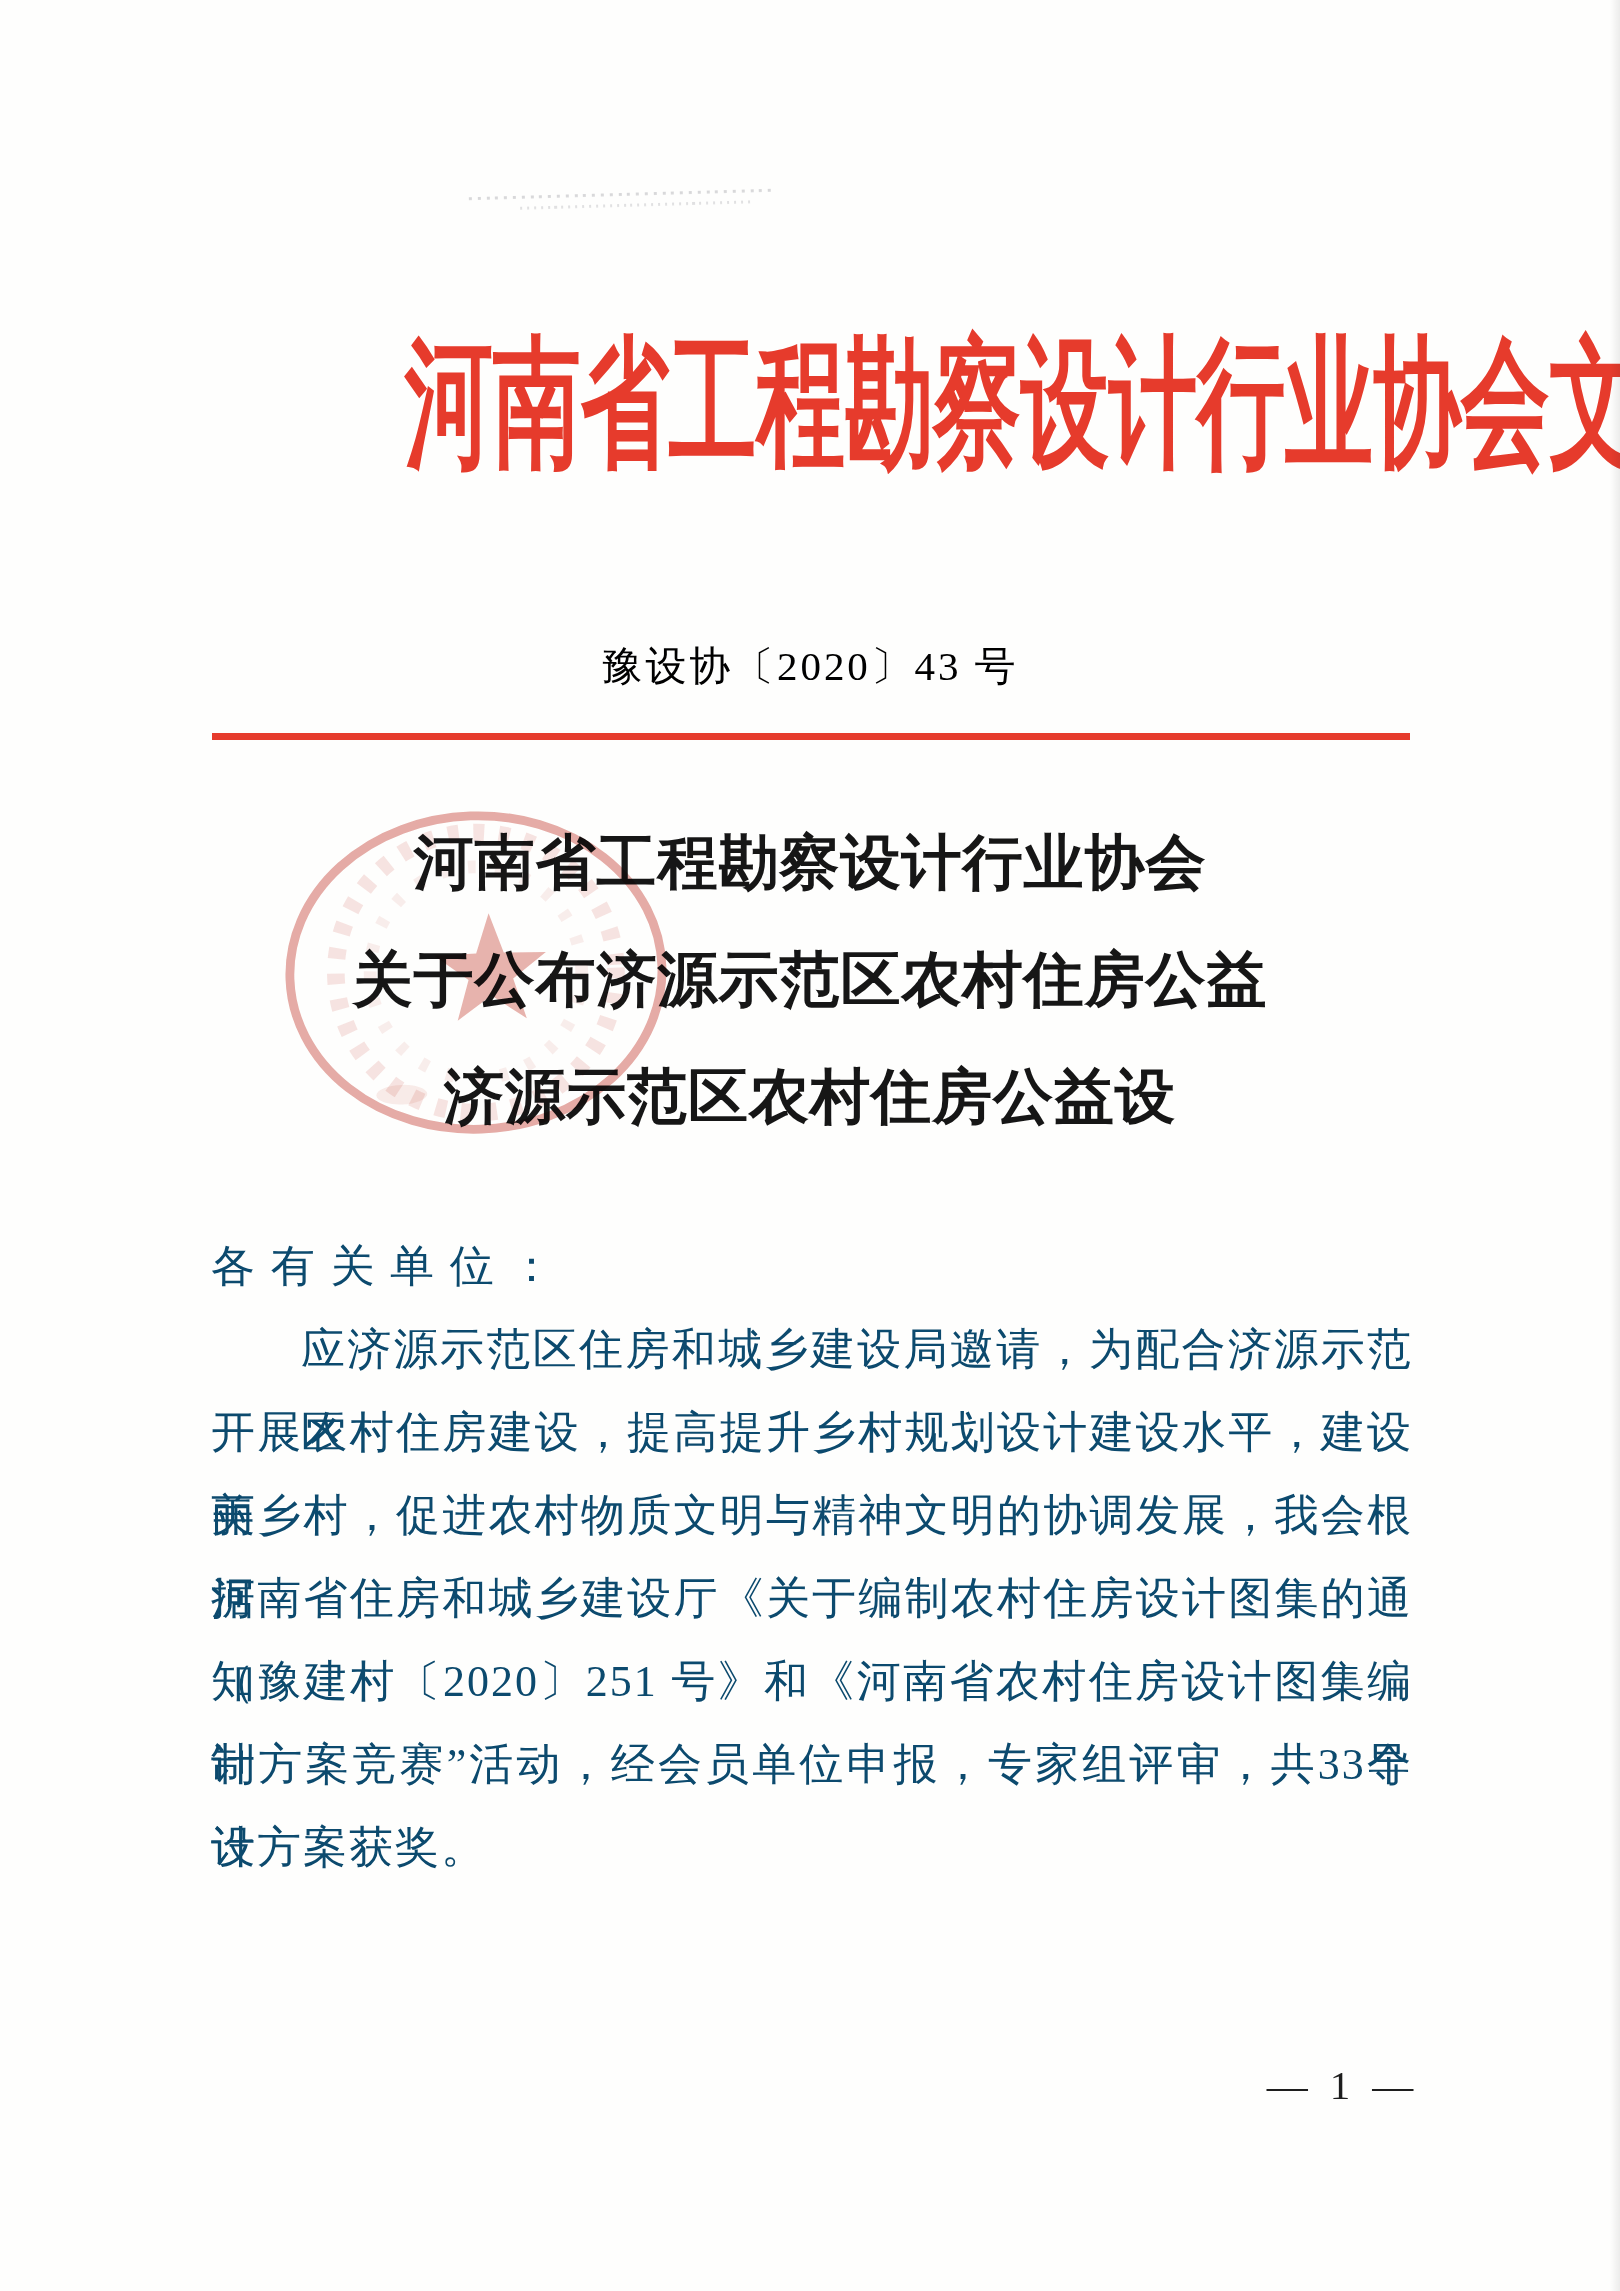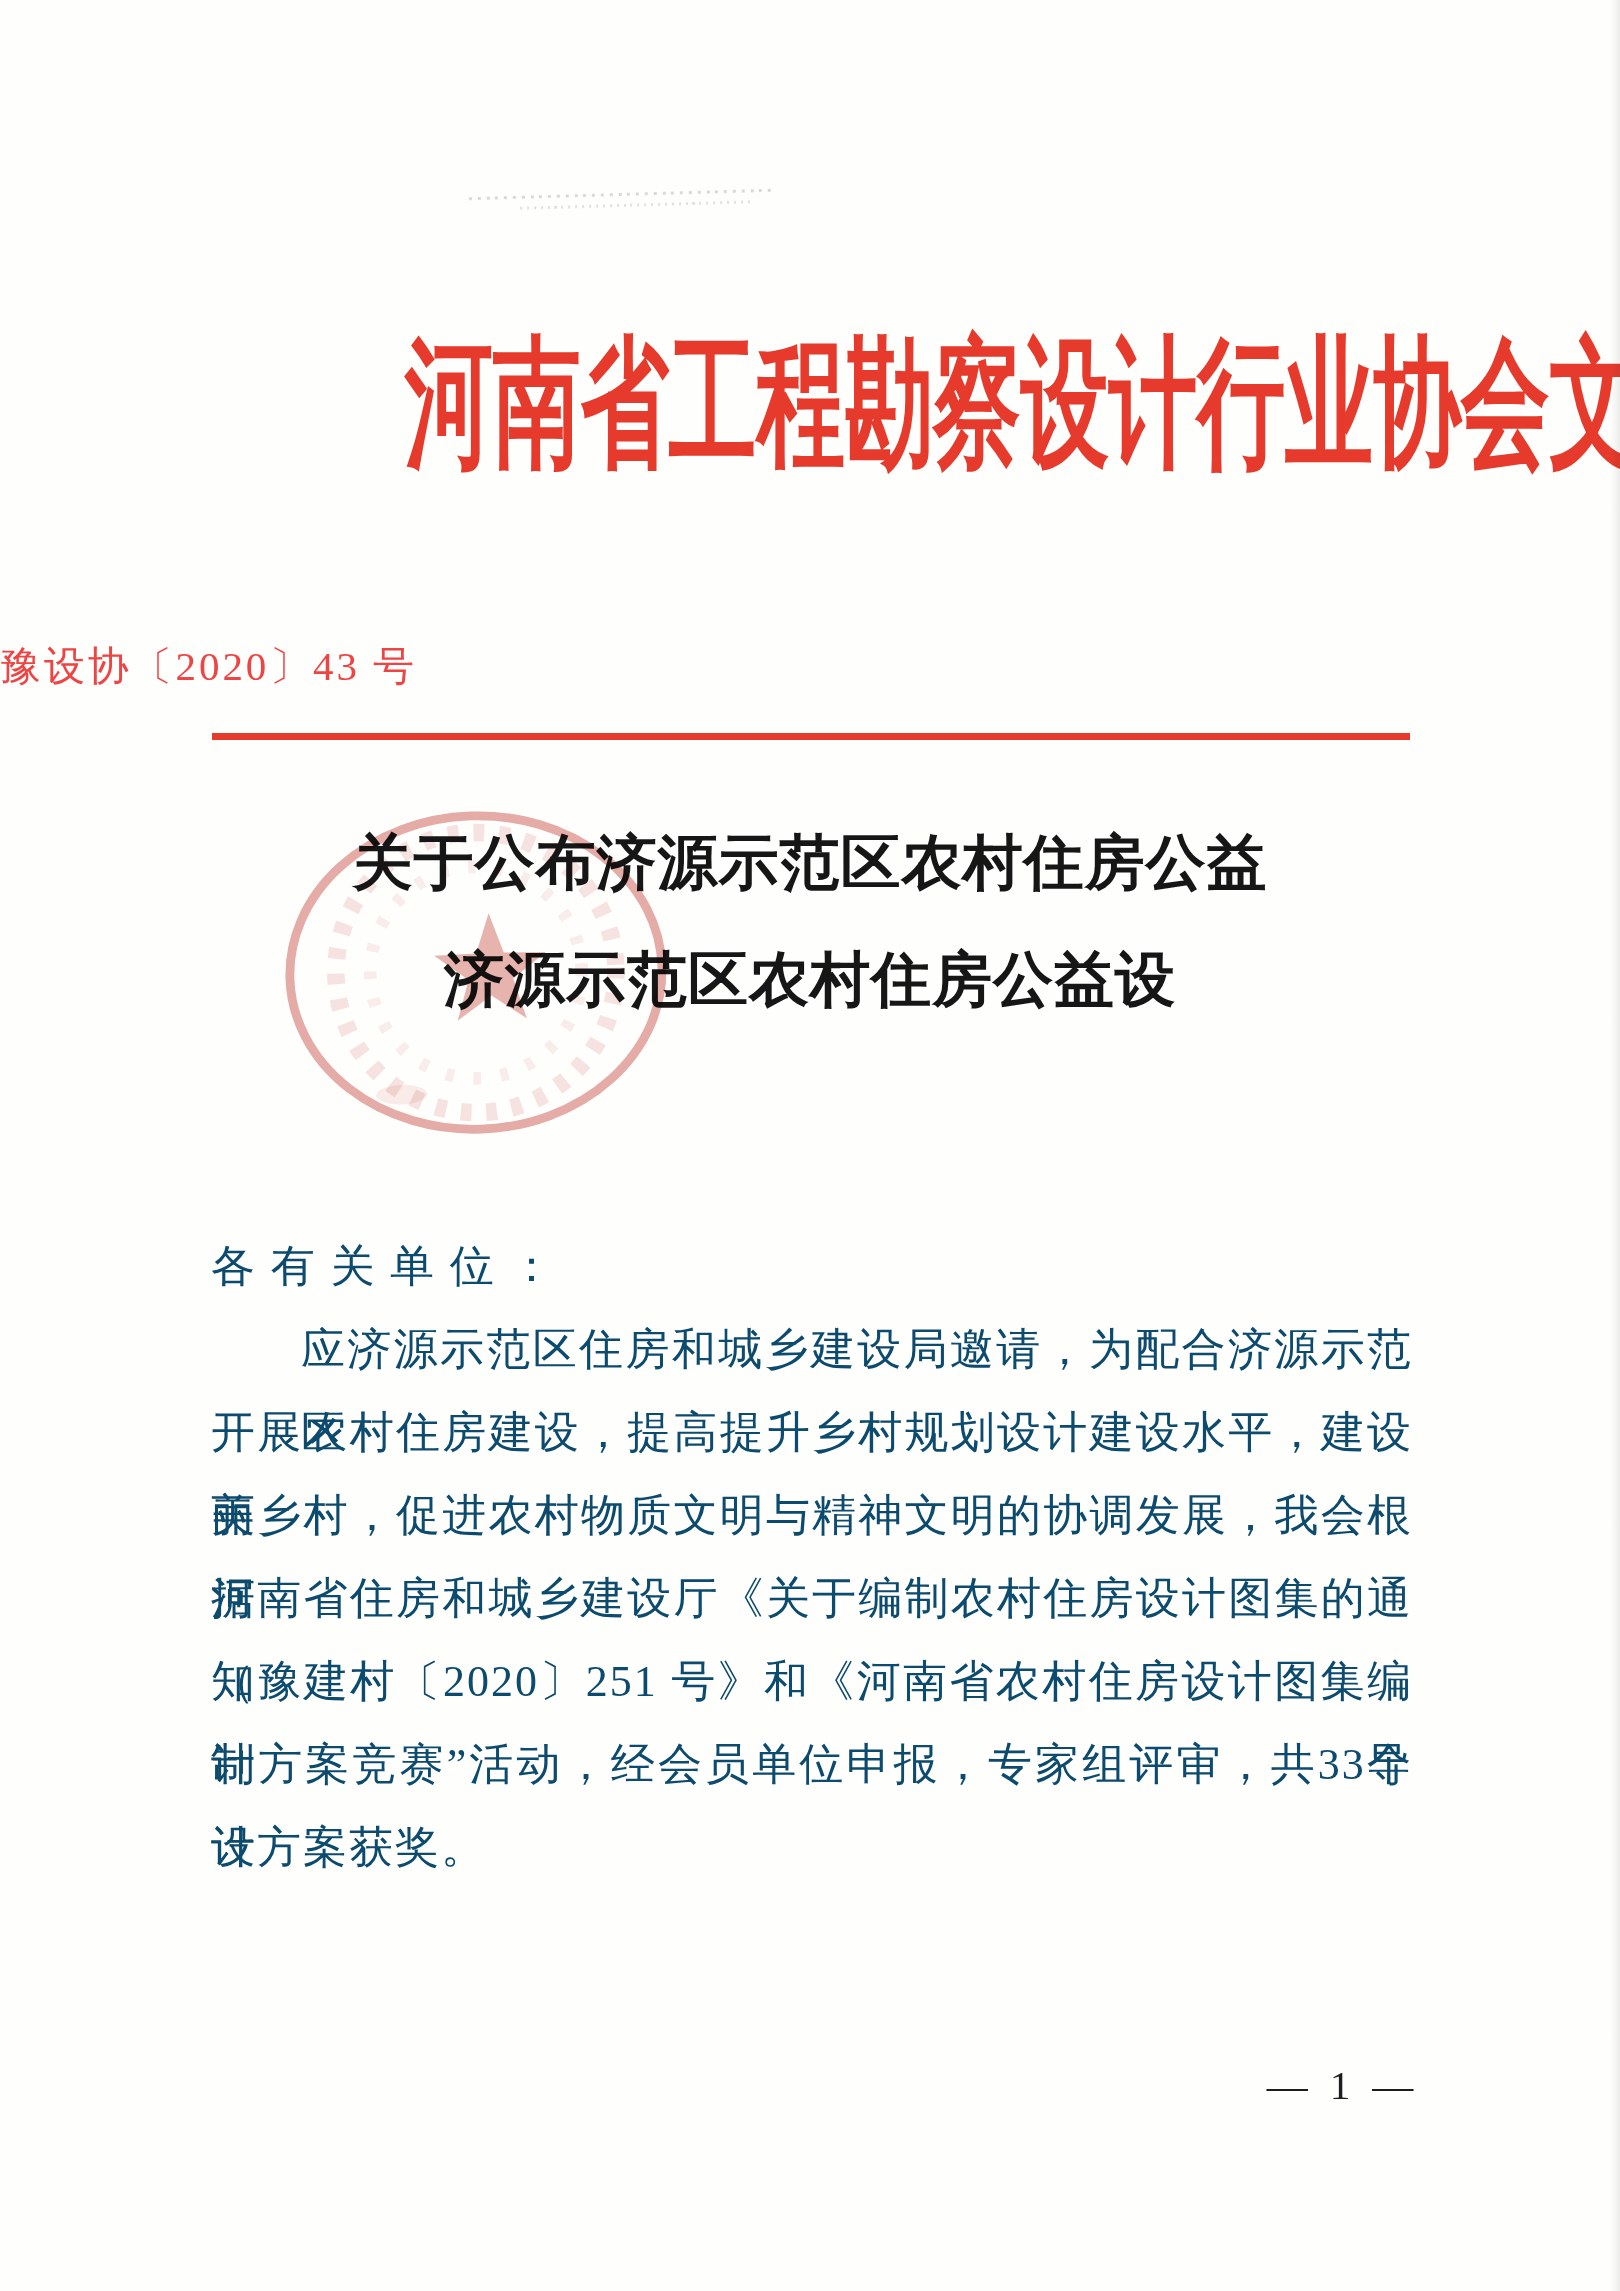--- a/index.html
+++ b/index.html
@@ -31,22 +31,23 @@
   }
   .masthead .stretch{
     display:inline-block;
     font-size:142px;line-height:147px;font-weight:bold;
     letter-spacing:0;
     transform:scaleX(0.62);
     transform-origin:50% 50%;
   }
   .doc-number{
     position:absolute;top:639px;left:0;width:100%;
+    text-align:center;
     font-size:41px;line-height:55px;
-    letter-spacing:2.9px;color:#ef4444;
+    letter-spacing:2.9px;color:#000000;
   }
   .red-rule{
     position:absolute;top:733px;left:212px;width:1198px;height:6.9px;
   }
   .notice-title{
     position:absolute;top:805px;left:0;width:100%;
     text-align:center;font-weight:bold;color:#161616;
   }
   .notice-title .tline{
     font-size:60px;line-height:117px;letter-spacing:1px;
@@ -93,20 +94,21 @@
 
   <div class="masthead">
     <span class="stretch red-ink" style="color: rgb(230, 59, 44);">河南省工程勘察设计行业协会文件</span>
   </div>
 
   <div class="doc-number">豫设协〔2020〕43 号</div>
 
   <div class="red-rule red-fill" style="background: rgb(230, 59, 44);"></div>
 
   <div class="notice-title">
+    <div class="tline">河南省工程勘察设计行业协会</div>
     <div class="tline">关于公布济源示范区农村住房公益</div>
     <div class="tline">济源示范区农村住房公益设</div>
   </div>
 
   <svg class="seal" viewBox="0 0 400 340" xmlns="http://www.w3.org/2000/svg">
     <ellipse cx="200" cy="168" rx="190" ry="160" fill="none" stroke="#c8463a" stroke-width="9" opacity="0.5"></ellipse>
     <circle cx="200" cy="168" r="143" fill="none" stroke="#c8463a" stroke-width="18" stroke-dasharray="11 15" opacity="0.16"></circle>
     <circle cx="200" cy="168" r="108" fill="none" stroke="#c8463a" stroke-width="13" stroke-dasharray="8 20" opacity="0.10"></circle>
     <polygon points="215,108 229.1,148.6 272.1,149.5 237.8,175.4 250.3,216.5 215,192 179.7,216.5 192.2,175.4 157.9,149.5 200.9,148.6" fill="#c8463a" opacity="0.45"></polygon>
     <ellipse cx="120" cy="290" rx="26" ry="10" fill="#c8463a" opacity="0.12"></ellipse>

